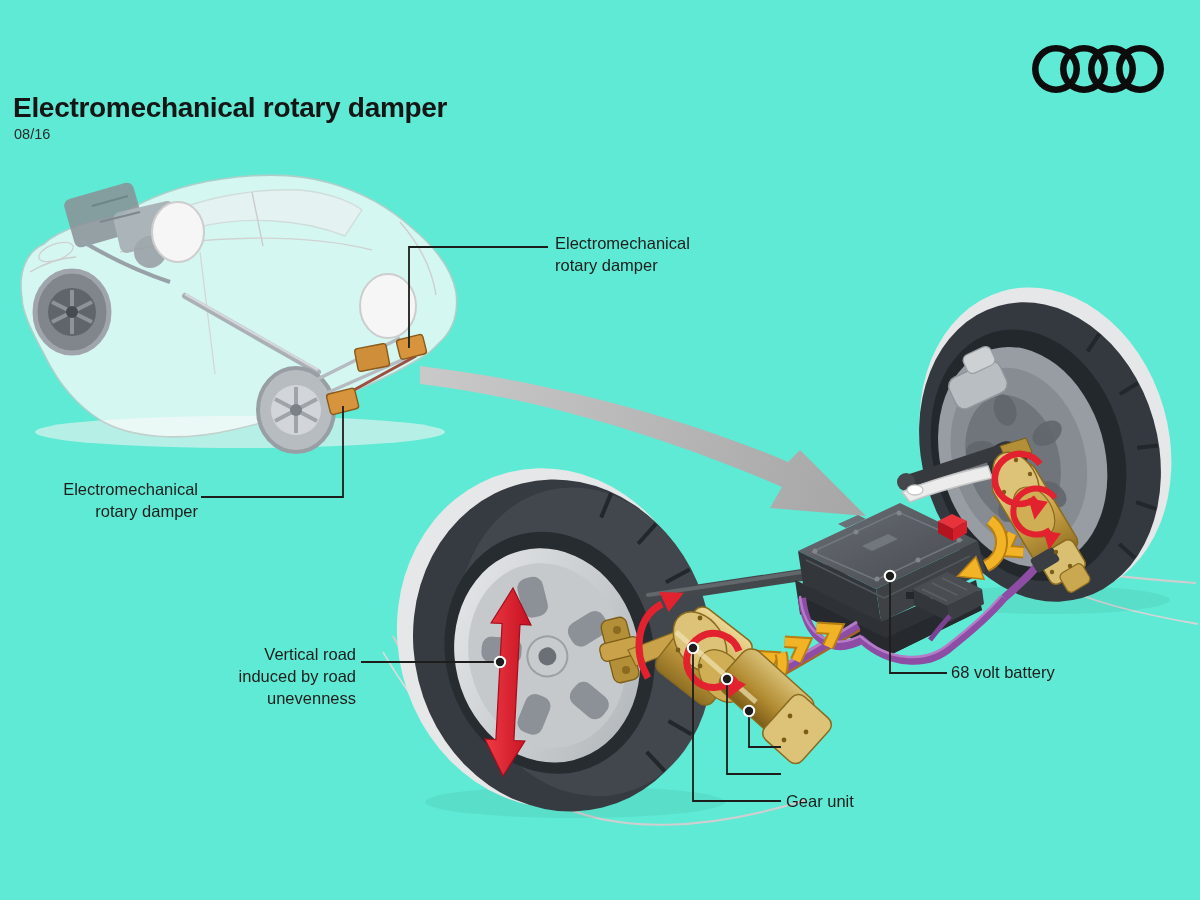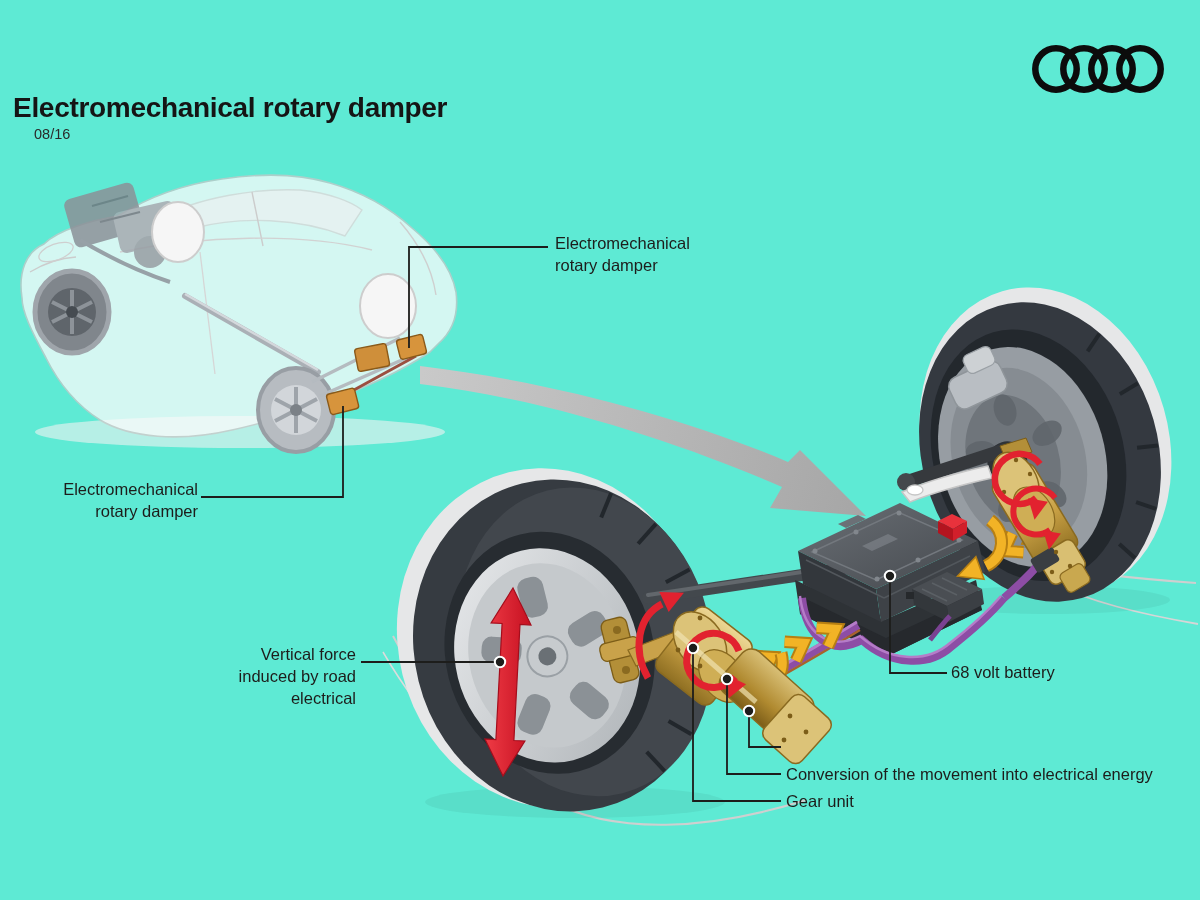--- a/index.html
+++ b/index.html
@@ -11,21 +11,21 @@
   #illustration { position:absolute; left:0; top:0; width:1200px; height:900px; }
   .label {
     position:absolute; font-size:16.5px; line-height:1.33; color:var(--text,#1d1d1b);
     white-space:normal;
   }
   .label.right { text-align:right; }
   #page-title {
     position:absolute; left:13px; top:92px; font-size:28px; font-weight:bold;
     letter-spacing:-0.3px; color:#151515;
   }
-  #date-label { position:absolute; left:14px; top:126px; font-size:14.5px; color:#2a2a2a;margin-left:20px; }
+  #date-label { position:absolute; left:14px; top:126px; font-size:14.5px; color:#2a2a2a; }
   #label-damper-top  { left:555px; top:233px; width:146px; }
   #label-damper-left { left:57px;  top:479px; width:141px; }
   #label-vforce      { left:224px; top:644px; width:132px; }
   #label-battery     { left:951px; top:662px; width:140px; }
   #label-alternator  { left:786px; top:737px; width:220px; }
   #label-conversion  { left:786px; top:764px; width:390px; }
   #label-gear        { left:786px; top:791px; width:160px; }
 
   
   .red-fill    { fill: var(--accent_red,#e2222f); }
@@ -348,18 +348,17 @@
     <circle class="leader-dot" cx="727" cy="679" r="5.2"></circle>
     <circle class="leader-dot" cx="693" cy="648" r="5.2"></circle>
   </g>
 </svg>
 
 <div id="page-title">Electromechanical rotary damper</div>
 <div id="date-label">08/16</div>
 
 <div class="label" id="label-damper-top">Electromechanical rotary damper</div>
 <div class="label right" id="label-damper-left">Electromechanical rotary damper</div>
-<div class="label right" id="label-vforce">Vertical force induced by road electrical</div>
+<div class="label right" id="label-vforce">Vertical road induced by road unevenness</div>
 <div class="label" id="label-battery">68 volt battery</div>
-<div class="label" id="label-conversion">Conversion of the movement into electrical energy</div>
 <div class="label" id="label-gear">Gear unit</div>
 
 </div>
 
 </body></html>

